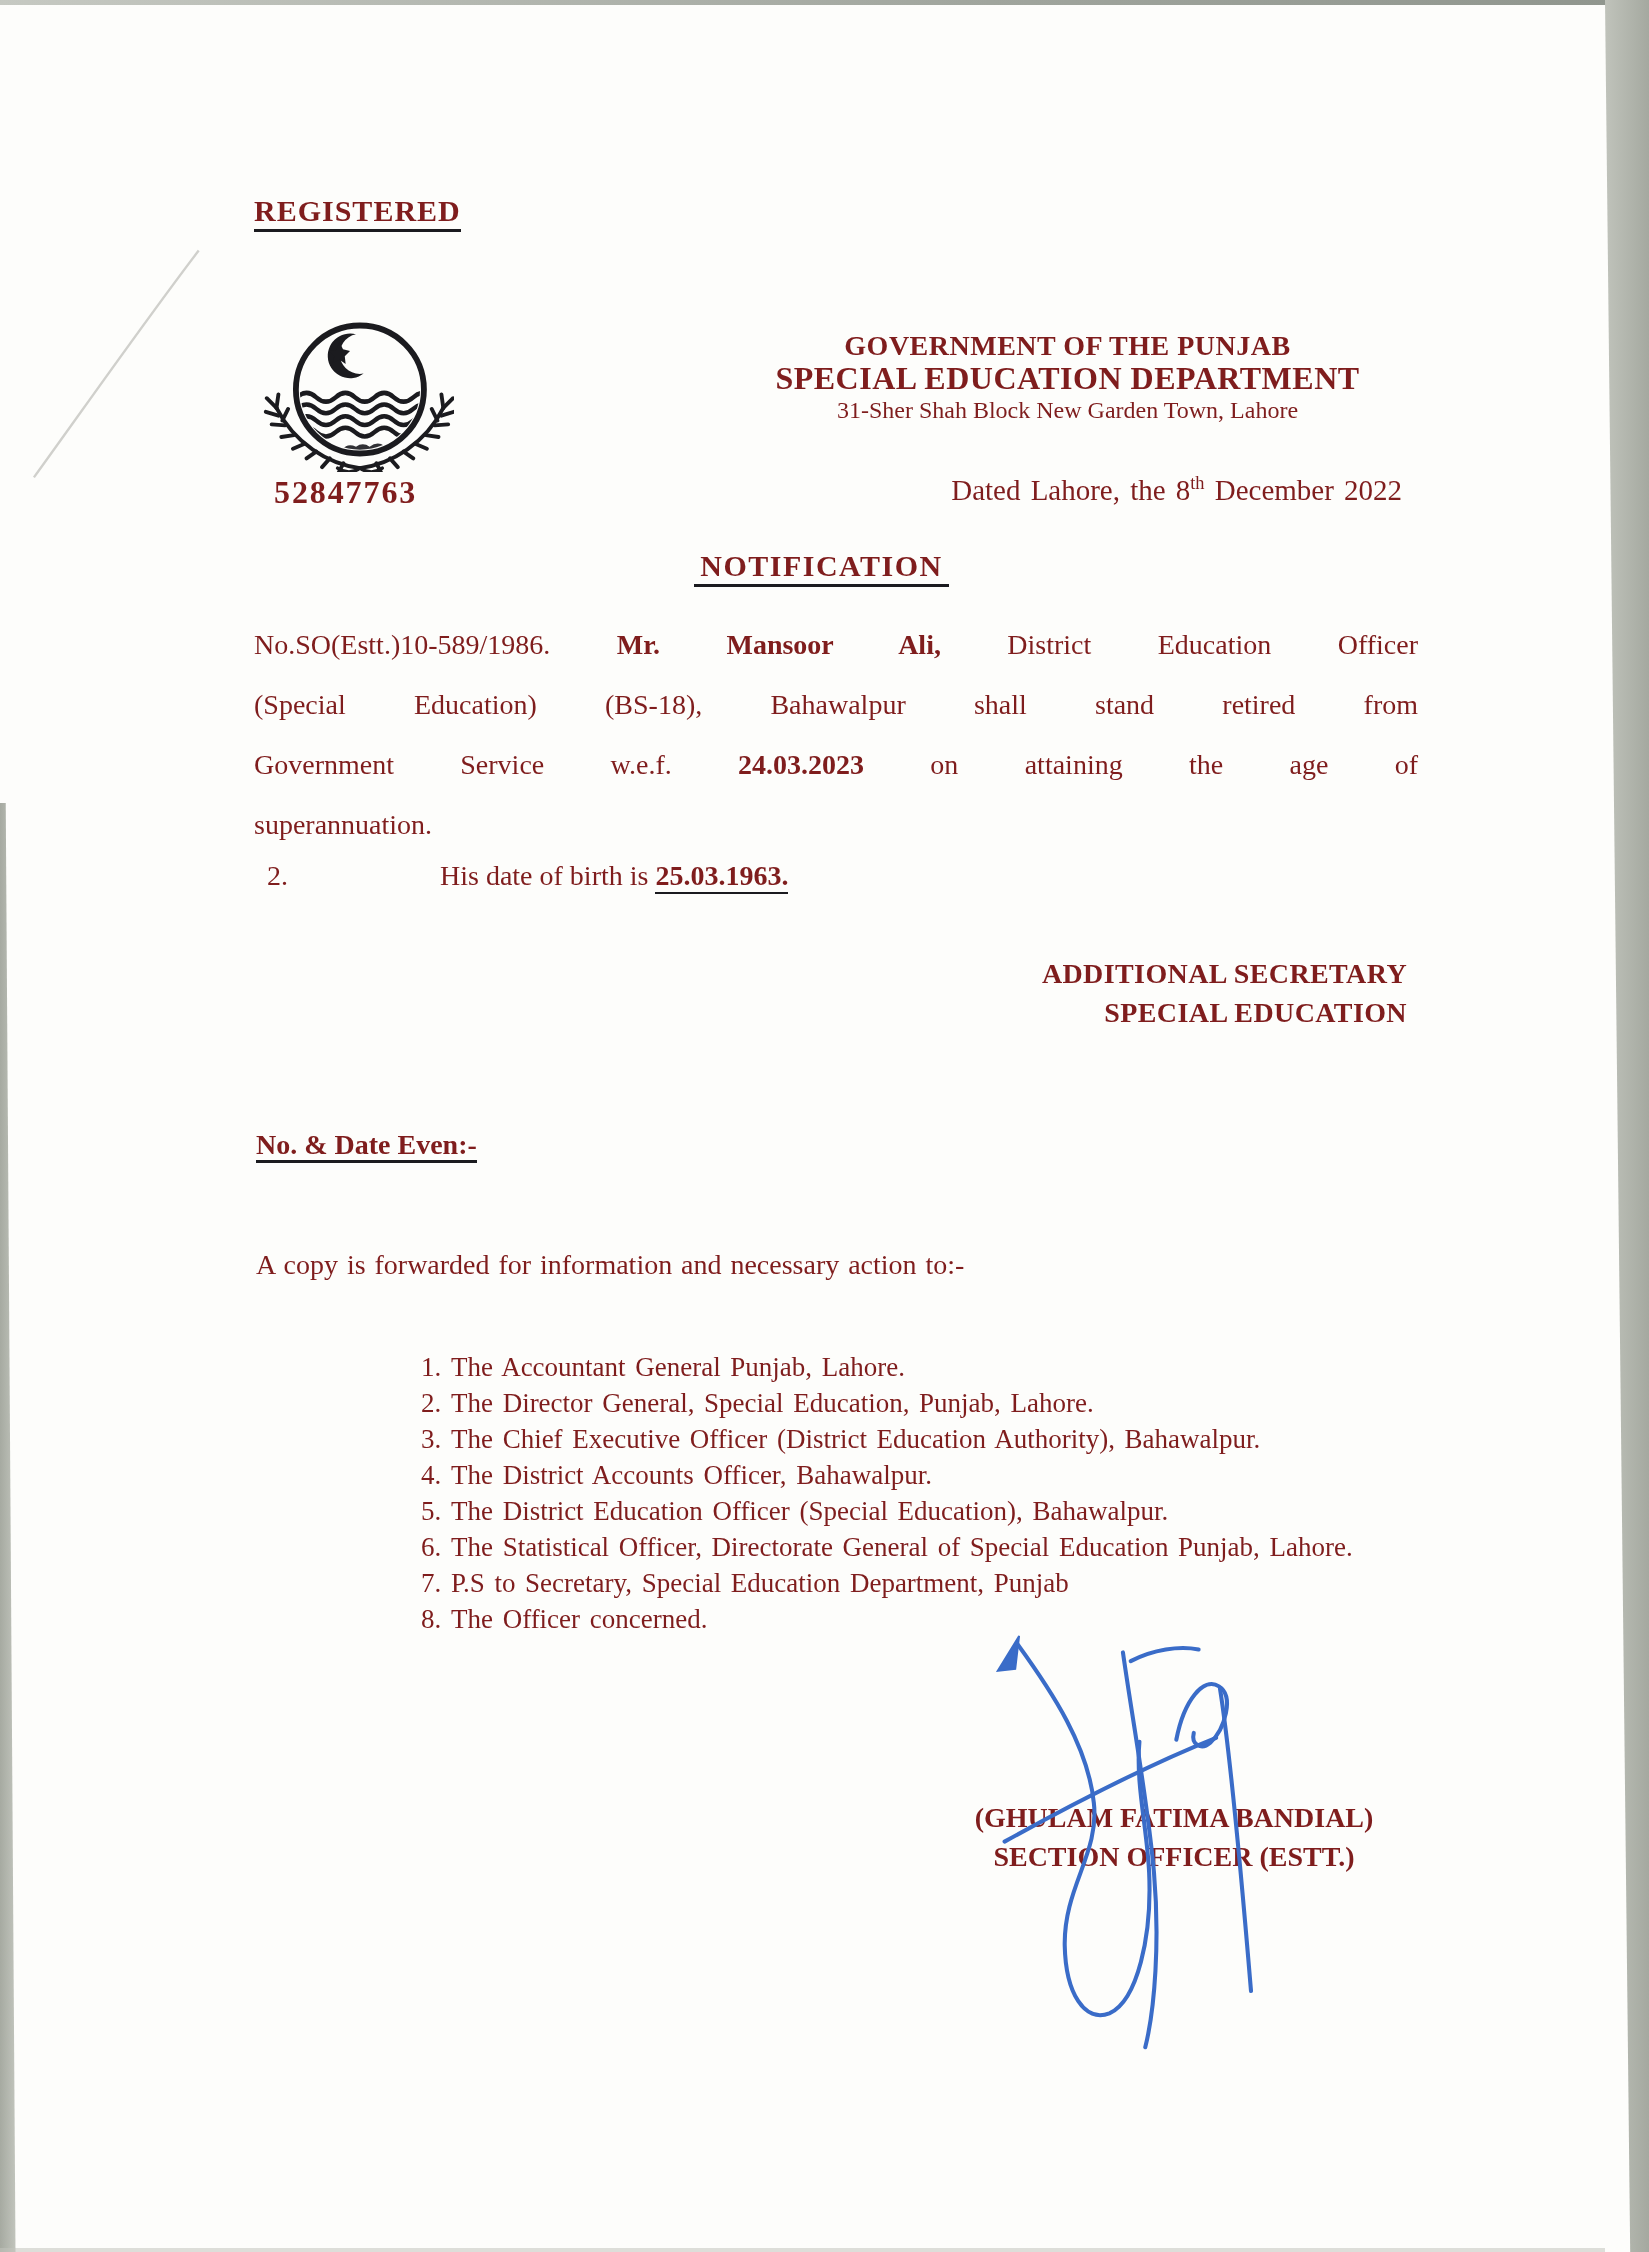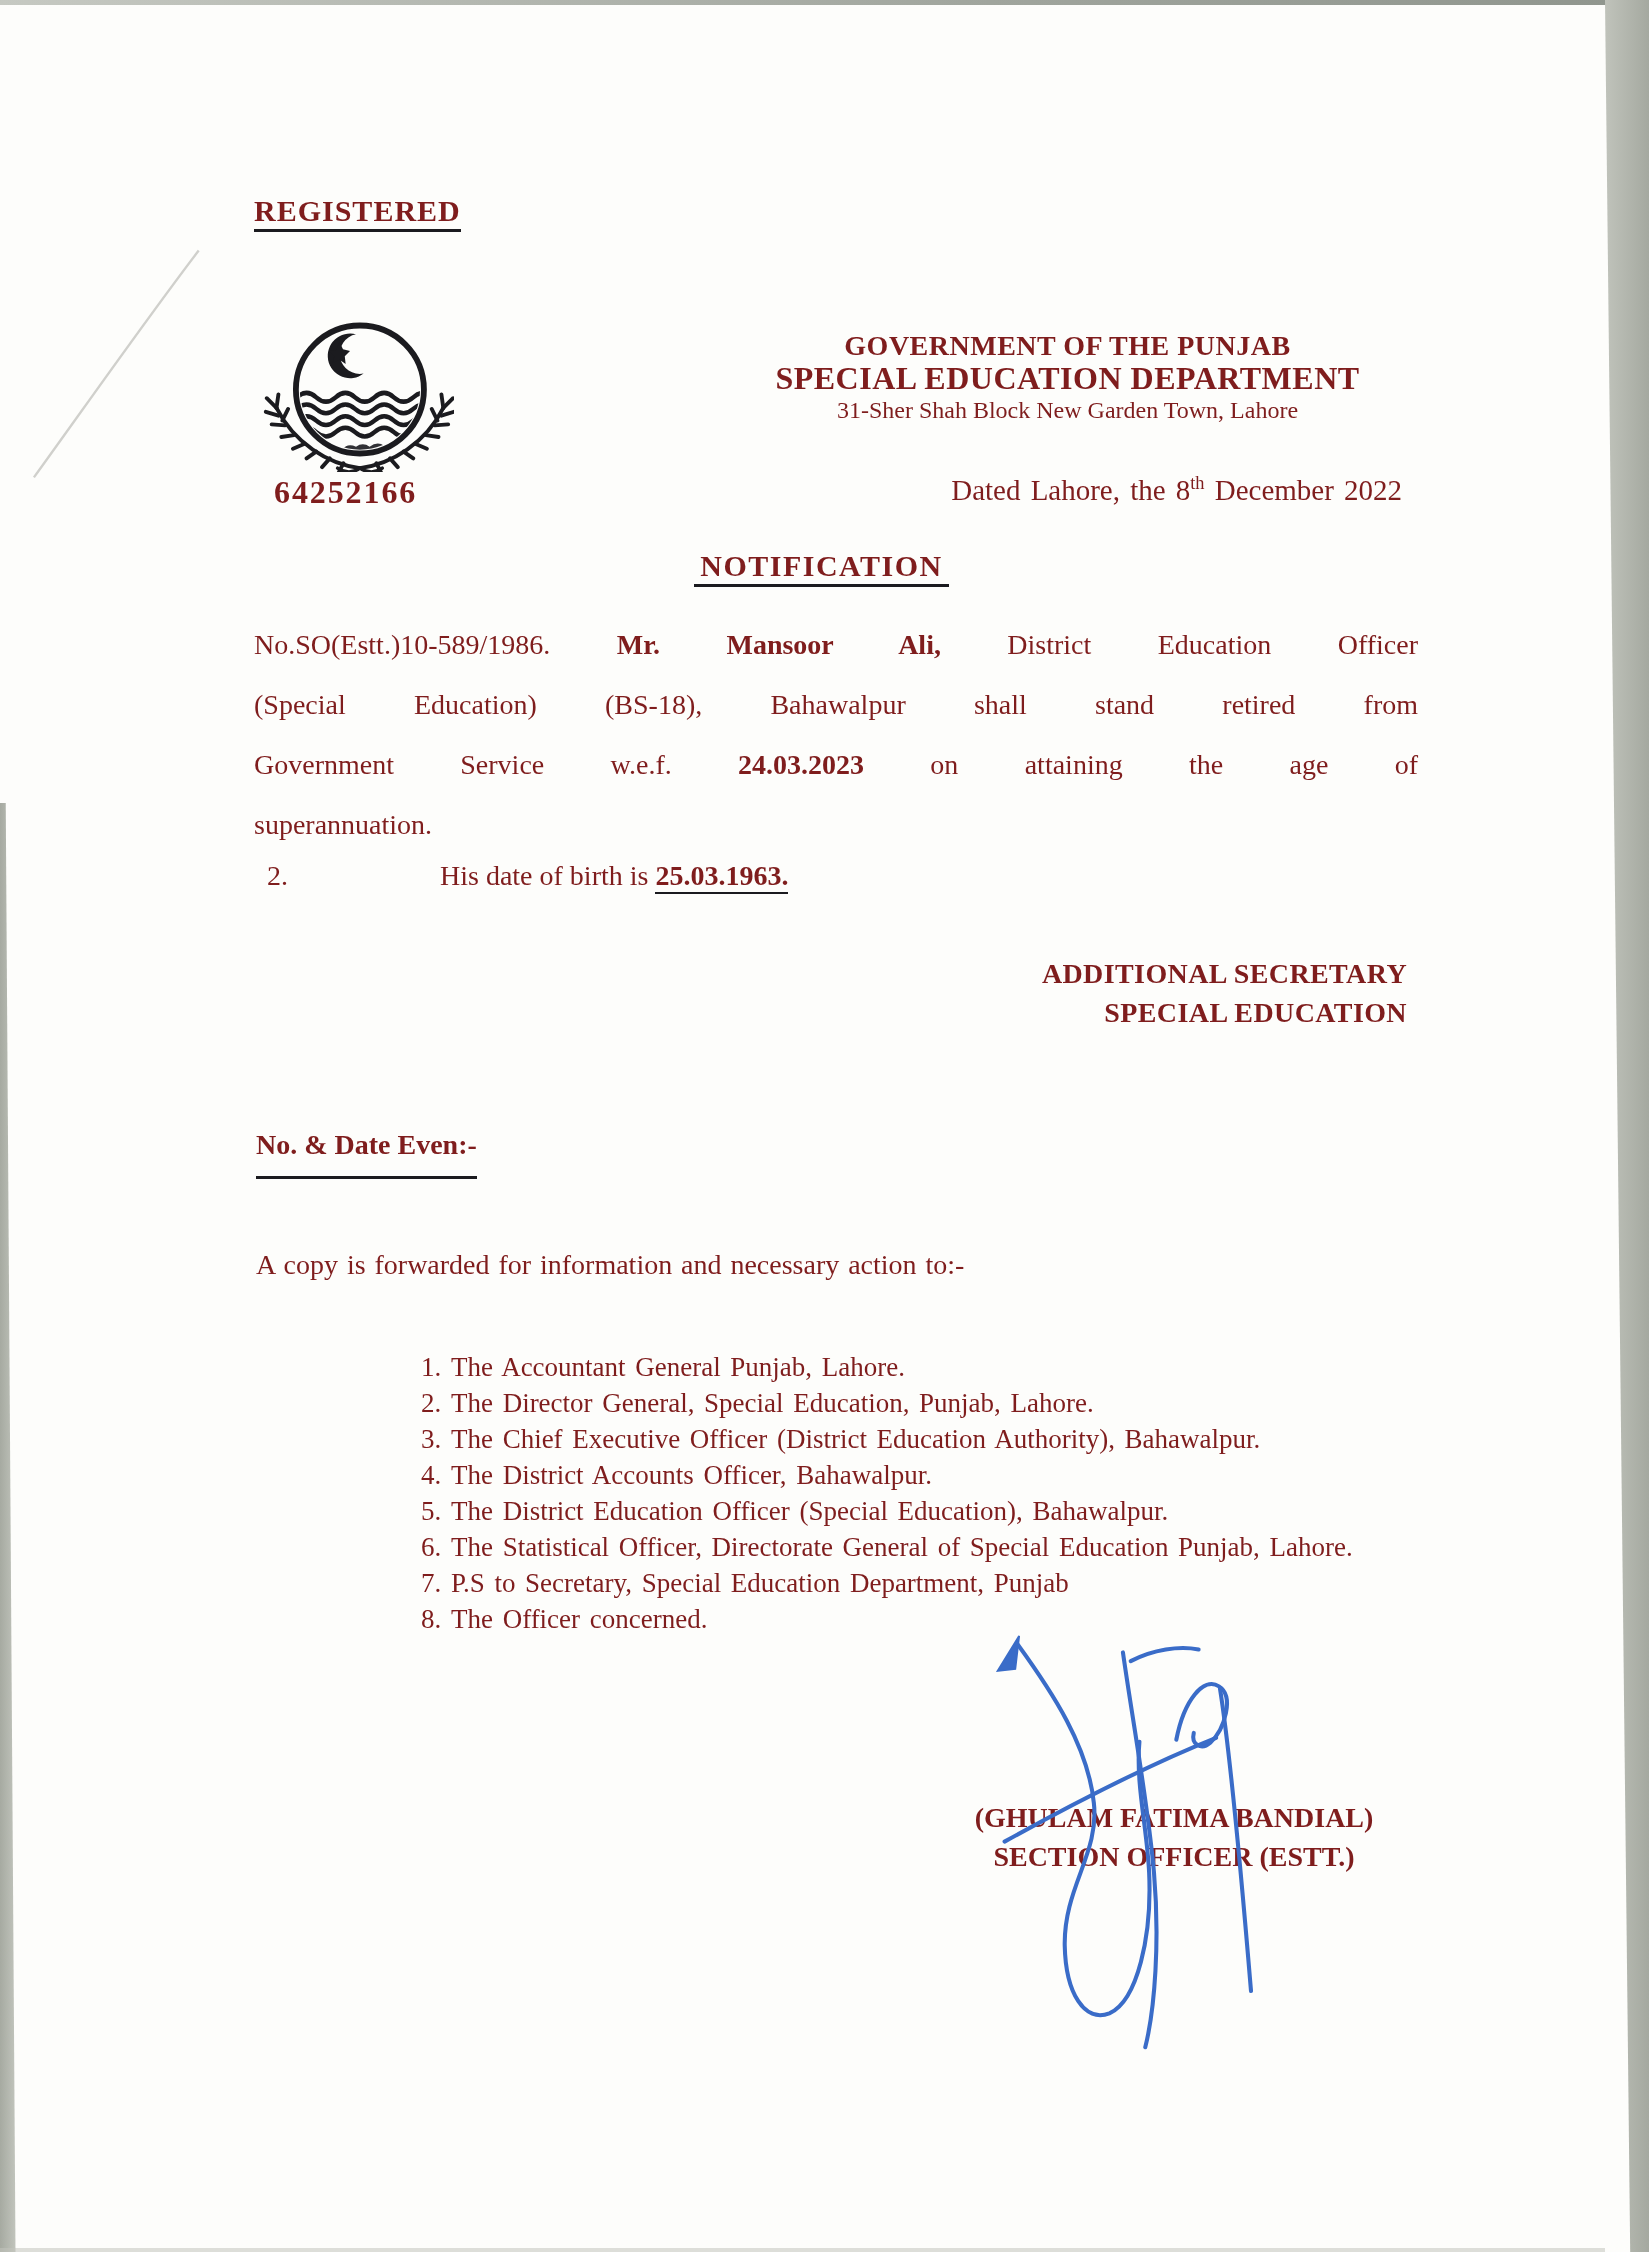--- a/index.html
+++ b/index.html
@@ -51,21 +51,21 @@
   .b { font-weight:700; }
 
   .para2 { position:absolute; left:267px; top:860px; font-size:28px; display:flex; }
   .para2 .num { width:173px; }
   .para2 .dob { font-weight:700; border-bottom:2.9px solid #1b1b1f; padding-bottom:1px; }
 
   .sig1 { position:absolute; left:902px; top:954px; width:505px; text-align:right;
     font-size:28px; font-weight:700; line-height:39px; letter-spacing:0.4px; }
 
   .no-date { position:absolute; left:256px; top:1129px; font-size:28px; font-weight:700; }
-  .no-date span { border-bottom:3.9px solid #1b1b1f; padding-bottom:16px;margin-top:28px; }
+  .no-date span { border-bottom:3.9px solid #1b1b1f; padding-bottom:0;margin-top:28px; }
 
   .copy-line { position:absolute; left:256px; top:1249px; font-size:28px; word-spacing:1.9px; }
 
   .recipients { position:absolute; left:408px; top:1349px; width:1009px;
     margin:0; padding:0 0 0 43px; font-size:27px; word-spacing:2.9px; }
   .recipients li { line-height:36px; text-align:justify; }
 
   .sig2 { position:absolute; left:912px; top:1798px; width:524px; text-align:center;
     font-size:28px; font-weight:700; line-height:39px; z-index:1; }
 
@@ -117,21 +117,21 @@
       <path d="M277,416 l2,-14 M283,429 l6,-12"></path>
 
       <path d="M363,478 C396,474 431,452 449,416"></path>
       <path d="M449,416 l10,-10 M447,424 l13,-4 M440,434 l14,-1 M431,444 l13,2 M420,453 l12,5 M408,461 l10,7 M394,468 l8,9 M380,473 l5,10"></path>
       <path d="M449,416 l-2,-14 M443,429 l-6,-12"></path>
 
       <path d="M340,478 q12,8 23,0 q12,8 23,0" stroke-width="3.5"></path>
     </g>
   </svg>
 
-  <div class="phone">64252166</div>
+  <div class="phone">52847763</div>
 
   <div class="dept-header">
     <div class="h1">GOVERNMENT OF THE PUNJAB</div>
     <div class="h2">SPECIAL EDUCATION DEPARTMENT</div>
     <div class="h3">31-Sher Shah Block New Garden Town, Lahore</div>
   </div>
 
   <div class="date-line">
     <span>Dated Lahore, the 8</span><sup>th</sup><span> December 2022</span>
   </div>

